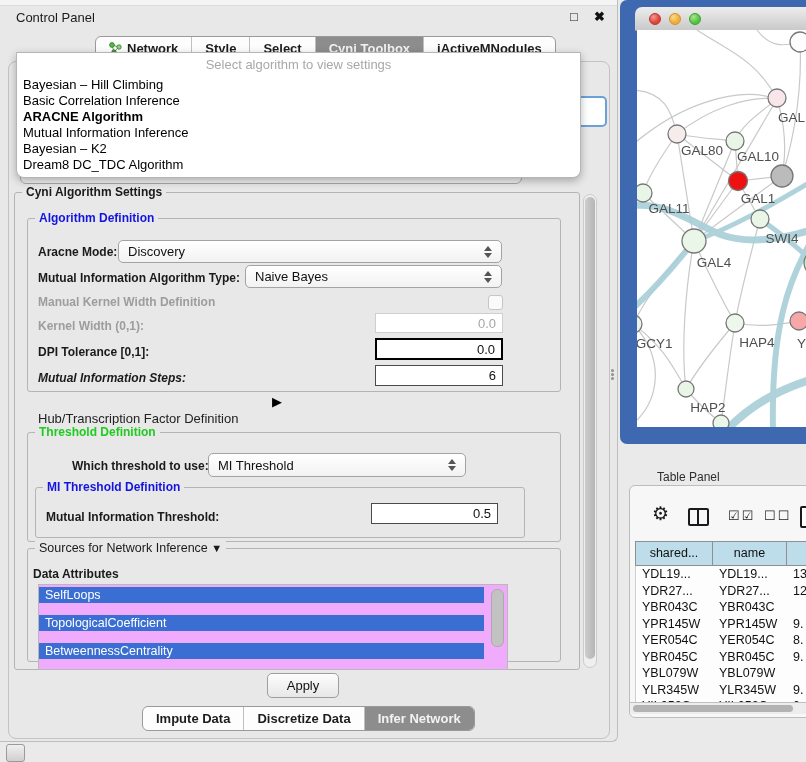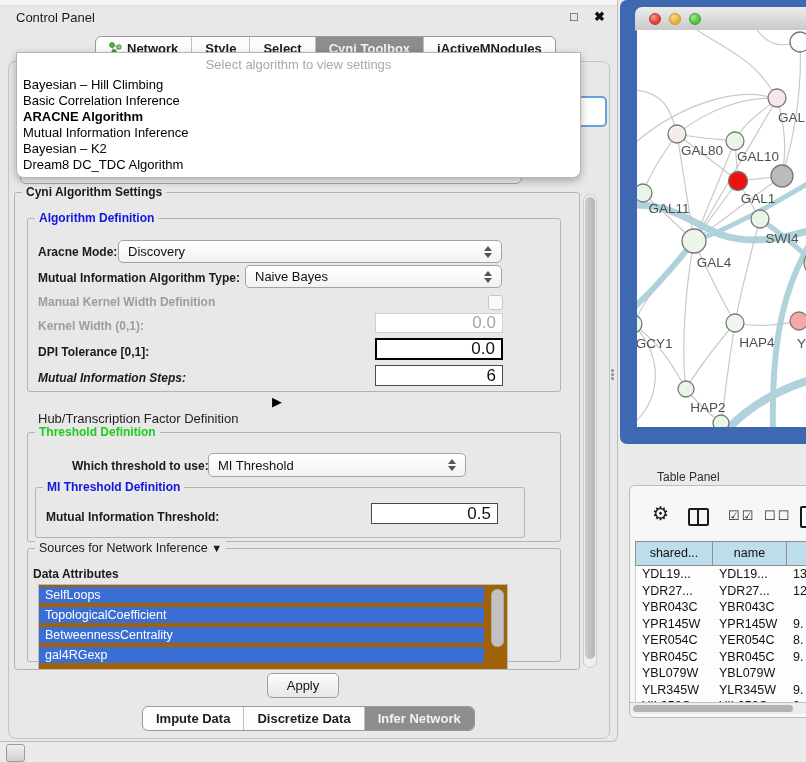--- a/index.html
+++ b/index.html
@@ -44,35 +44,35 @@
   .combo{position:absolute;background:linear-gradient(#ffffff,#f2f2f2);
     border:1px solid #a3a3a3;border-radius:5px;display:flex;align-items:center;
     font-size:13px;color:#111;padding-left:9px;box-sizing:border-box;}
   .combo .spin{margin-left:auto;width:16px;display:flex;flex-direction:column;
     align-items:center;gap:2px;padding-right:5px;}
   .combo .up{width:0;height:0;border-left:4px solid transparent;border-right:4px solid transparent;
     border-bottom:5px solid #555;}
   .combo .dn{width:0;height:0;border-left:4px solid transparent;border-right:4px solid transparent;
     border-top:5px solid #555;}
 
-  .field{position:absolute;background:#fff;border:1px solid #b4b4b4;font-size:17px;
+  .field{position:absolute;background:#fff;border:1px solid #b4b4b4;font-size:13px;
     color:#111;text-align:right;padding:0 6px 0 2px;box-sizing:border-box;
     font-family:"Liberation Sans",sans-serif;}
   .field.disabled{border-color:#cfcfcf;color:#a6a6a6;}
   .field.focusd{border:2px solid #000;}
   .field.darked{border:1px solid #4a4a4a;}
 
   .checkbox{position:absolute;width:13px;height:13px;background:#fafafa;
     border:1px solid #c6c6c6;border-radius:3px;}
 
   
-  .attr-list{left:38px;top:584px;width:468px;height:84px;background:#a16207;
+  .attr-list{left:38px;top:584px;width:468px;height:84px;background:#f0abfc;
     border:1px solid #b9b9b9;overflow:hidden;}
   .attr-item{position:relative;width:445px;height:16px;line-height:16px;background:#3b6ed2;
-    color:#fff;font-size:12.5px;padding-left:6px;box-sizing:border-box;margin-top:4px;}
+    color:#fff;font-size:12.5px;padding-left:6px;box-sizing:border-box;margin-top:12px;}
   .attr-item:first-child{margin-top:2px;}
   .attr-scroll{position:absolute;right:3px;top:4px;width:11px;height:56px;border-radius:6px;
     background:#c2c2c2;border:1px solid #ababab;}
 
   
   .vscroll{left:583px;top:194px;width:14px;height:474px;background:#efefef;
     border:1px solid #cccccc;border-radius:7px;box-sizing:border-box;}
   .vthumb{position:absolute;left:1px;top:2px;width:10px;height:462px;border-radius:5px;
     background:linear-gradient(90deg,#cdcdcd,#b5b5b5);}
 

